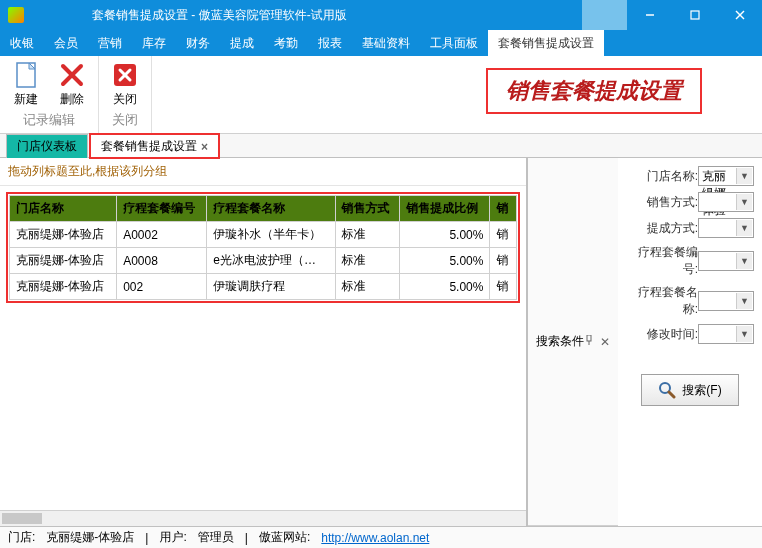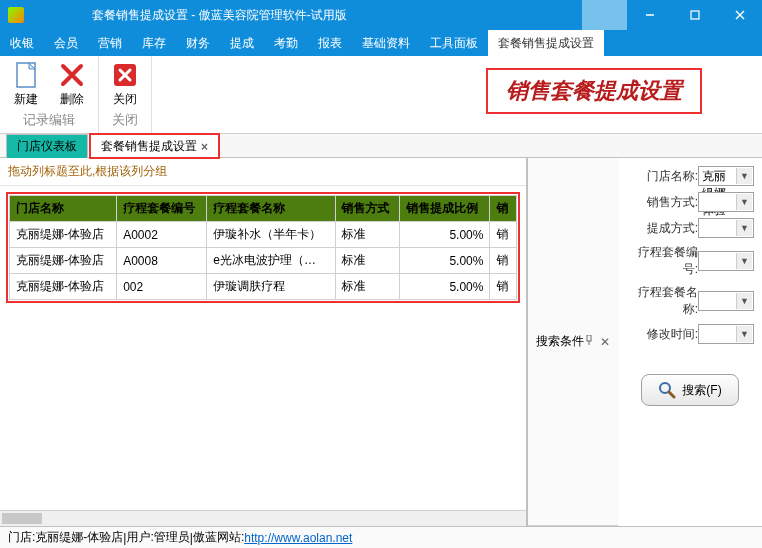--- a/index.html
+++ b/index.html
@@ -34,22 +34,22 @@
 table.grid td.num{text-align:right}
 .gridhl{border:2px solid #ee3030;padding:1px;display:inline-block;min-width:100%}
 .sidepanel{width:235px;display:flex;flex-direction:row;border-left:1px solid #c0c0c0}
 .sidehdr{display:flex;align-items:center;justify-content:space-between;padding:5px 8px;border-bottom:1px solid #d0d0d0;background:#fafafa}
 .sidehdr .tools{display:flex;gap:6px;color:#666}
 .sidebody{flex:1;padding:8px;overflow:auto}
 .frow{display:flex;align-items:center;margin-bottom:6px;gap:0}
 .frow label{width:72px;text-align:right;color:#333}
 .frow .inp{flex:1;height:20px;border:1px solid #a0a0a0;background:#fff;padding:1px 18px 1px 3px;position:relative}
 .frow .dd{position:absolute;right:1px;top:1px;bottom:1px;width:16px;background:#eee;border-left:1px solid #ccc;display:flex;align-items:center;justify-content:center;font-size:9px;color:#555}
-.searchbtn{margin:30px auto 0;display:flex;align-items:center;gap:6px;padding:6px 16px;border:1px solid #a0a0a0;background:linear-gradient(#fefefe,#e8e8e8);cursor:pointer;border-radius:8px}
-.statusbar{height:22px;border-top:1px solid #c0c0c0;display:flex;align-items:center;padding:9px 8px;gap:0;background:#fafafa}
+.searchbtn{margin:30px auto 0;display:flex;align-items:center;gap:6px;padding:6px 16px;border:1px solid #a0a0a0;background:linear-gradient(#fefefe,#e8e8e8);cursor:pointer;border-radius:0}
+.statusbar{height:22px;border-top:1px solid #c0c0c0;display:flex;align-items:center;padding:9px 8px;gap:11px;background:#fafafa}
 .statusbar a{color:#0066cc;text-decoration:underline}
 .scrollstub{height:16px;background:#f0f0f0;border-top:1px solid #d0d0d0;display:flex}
 .scrollstub .thumb{width:40px;background:#c8c8c8;margin:2px}
 svg{display:block}
 </style>
 </head>
 <body>
 
 <div class="titlebar">
   <div class="appicon"></div>

